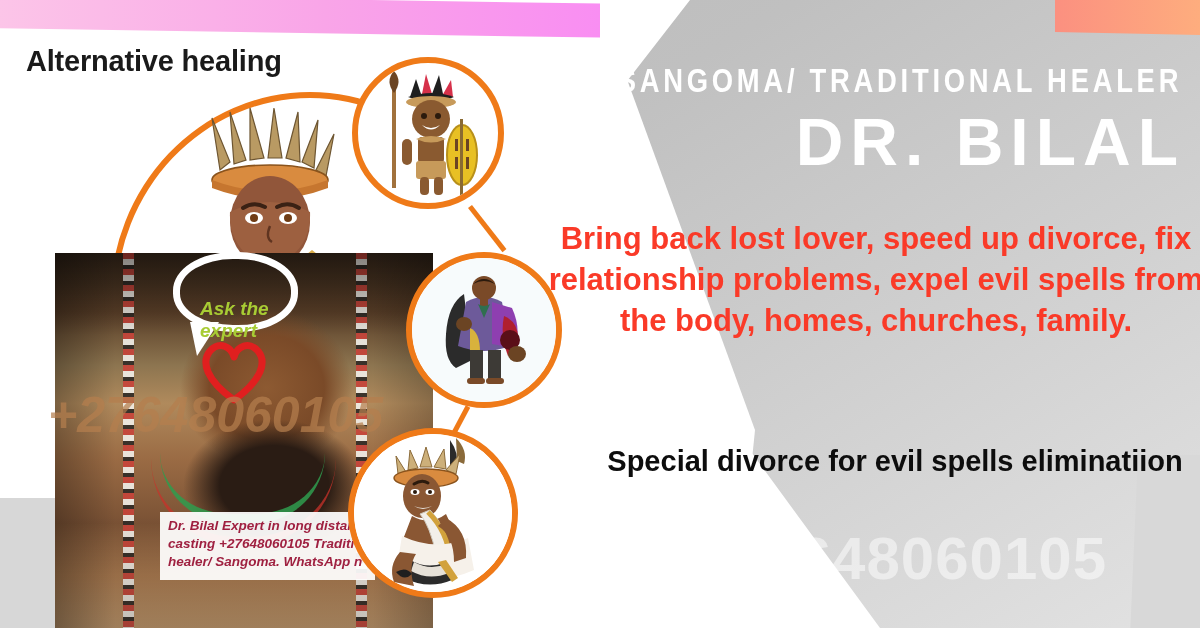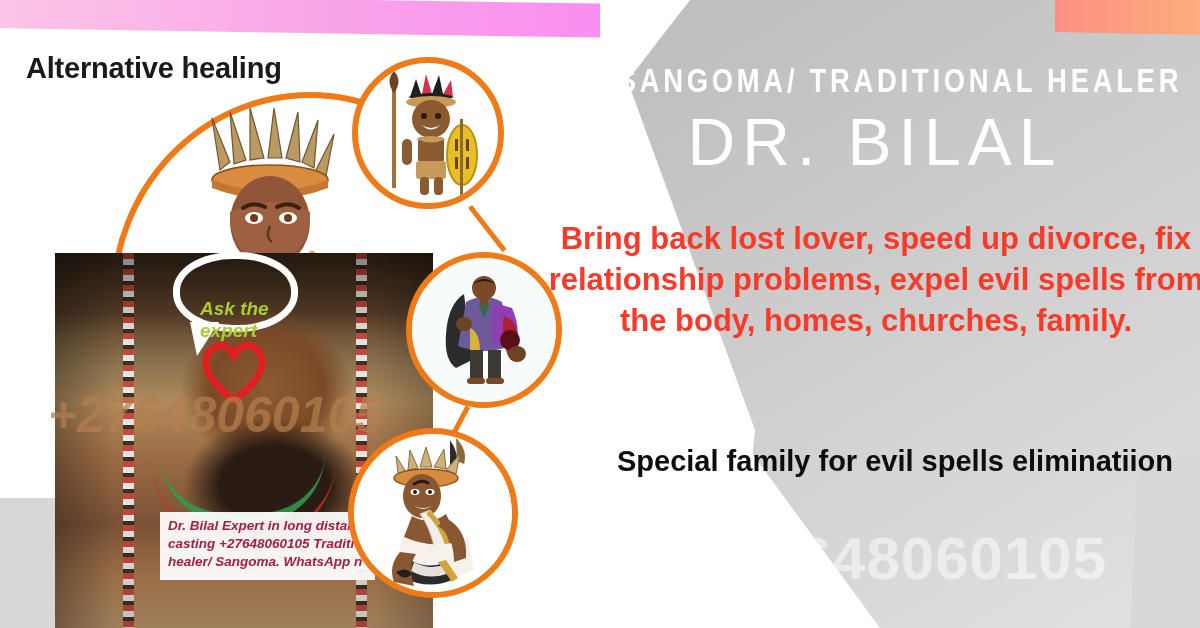--- a/index.html
+++ b/index.html
@@ -54,21 +54,21 @@
   
   .white-wedge {
     position:absolute; left:500px; top:0;
     width:260px; height:628px;
     background:#ffffff;
     clip-path:polygon(30px 0, 98px 0, 255px 430px, 235px 628px, 150px 628px, 0 310px);
   }
 
   
   .alt-heading {
-    position:absolute; left:26px; top:52px;
+    position:absolute; left:26px; top:45px;
     font-size:29px; font-weight:bold; color:#1a1a1a;
     letter-spacing:-0.2px;
     white-space:nowrap;
   }
 
   
   .ellipse-big {
     position:absolute; left:110px; top:92px;
     width:400px; height:420px;
     border:6px solid #ef7a18;
@@ -196,22 +196,22 @@
     position:absolute; left:565px; top:62px; width:620px;
     text-align:center;
     font-size:33px; font-weight:bold; color:#ffffff;
     letter-spacing:4.5px;
     transform:scaleX(0.83);
     transform-origin:center;
     white-space:nowrap;
   }
   .title-big {
     position:absolute; left:565px; top:104px; width:620px;
-    text-align:center;
-    font-size:66px; font-weight:normal; color:#ffffff;
+    text-align:right;
+    font-size:66px; font-weight:bold; color:#ffffff;
     letter-spacing:7px;
     white-space:nowrap;
   }
   .body-red {
     position:absolute; left:528px; top:219px; width:660px;
     text-align:center;
     font-size:31px; font-weight:bold; color:#fa3a28;
     line-height:1.32;
     margin-left:18px;
   }
@@ -424,17 +424,17 @@
       <path d="M42 138 q10 -6 16 2 q-8 8 -16 -2 Z" fill="#1f1f1f"></path>
     </svg>
   </div>
 
   <div class="title-small">SANGOMA/ TRADITIONAL HEALER</div>
 
   <div class="title-big">DR. BILAL</div>
 
   <div class="body-red">Bring back lost lover, speed up divorce, fix relationship problems, expel evil spells from the body, homes, churches, family.</div>
 
-  <div class="body-black">Special family for  evil spells eliminatiion</div>
+  <div class="body-black">Special divorce for  evil spells eliminatiion</div>
 
   <div class="wm-phone-right">+27648060105</div>
 
 </div>
 
 </body></html>

